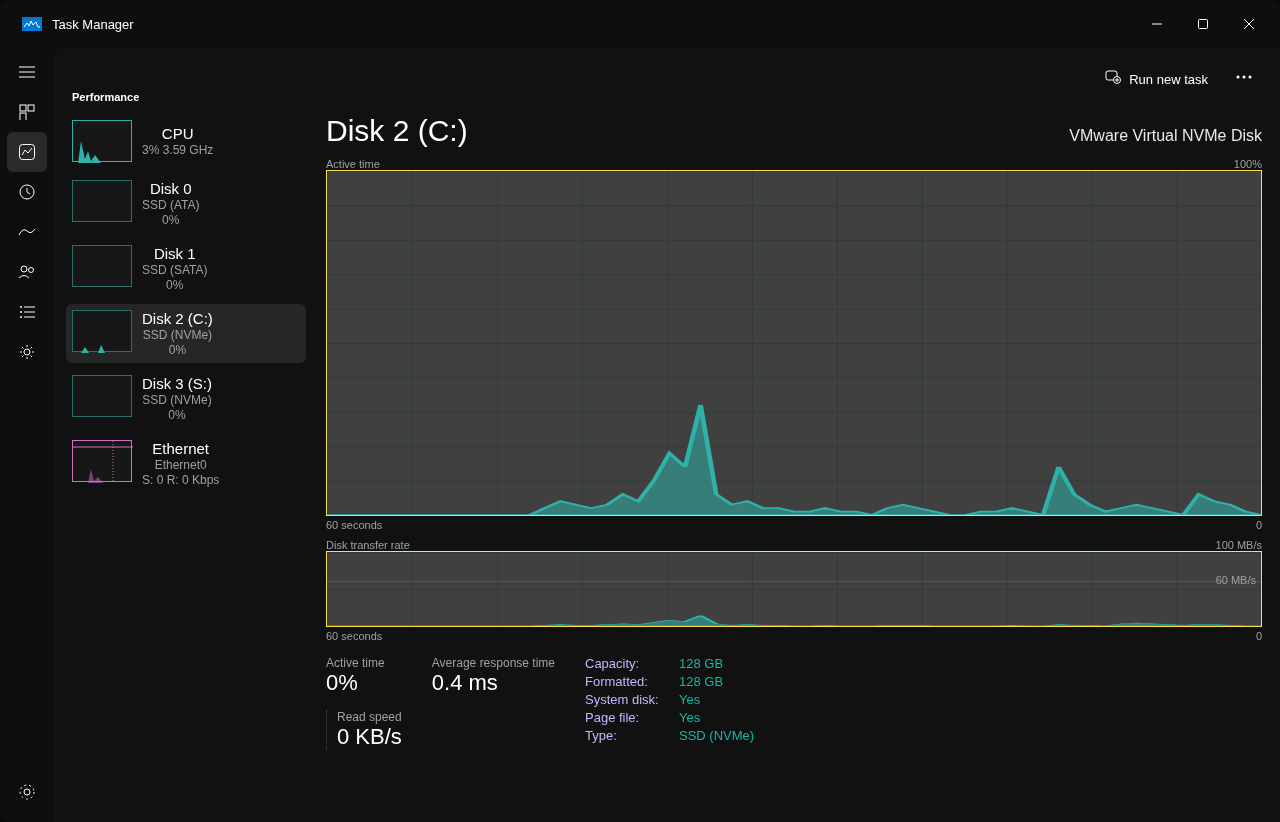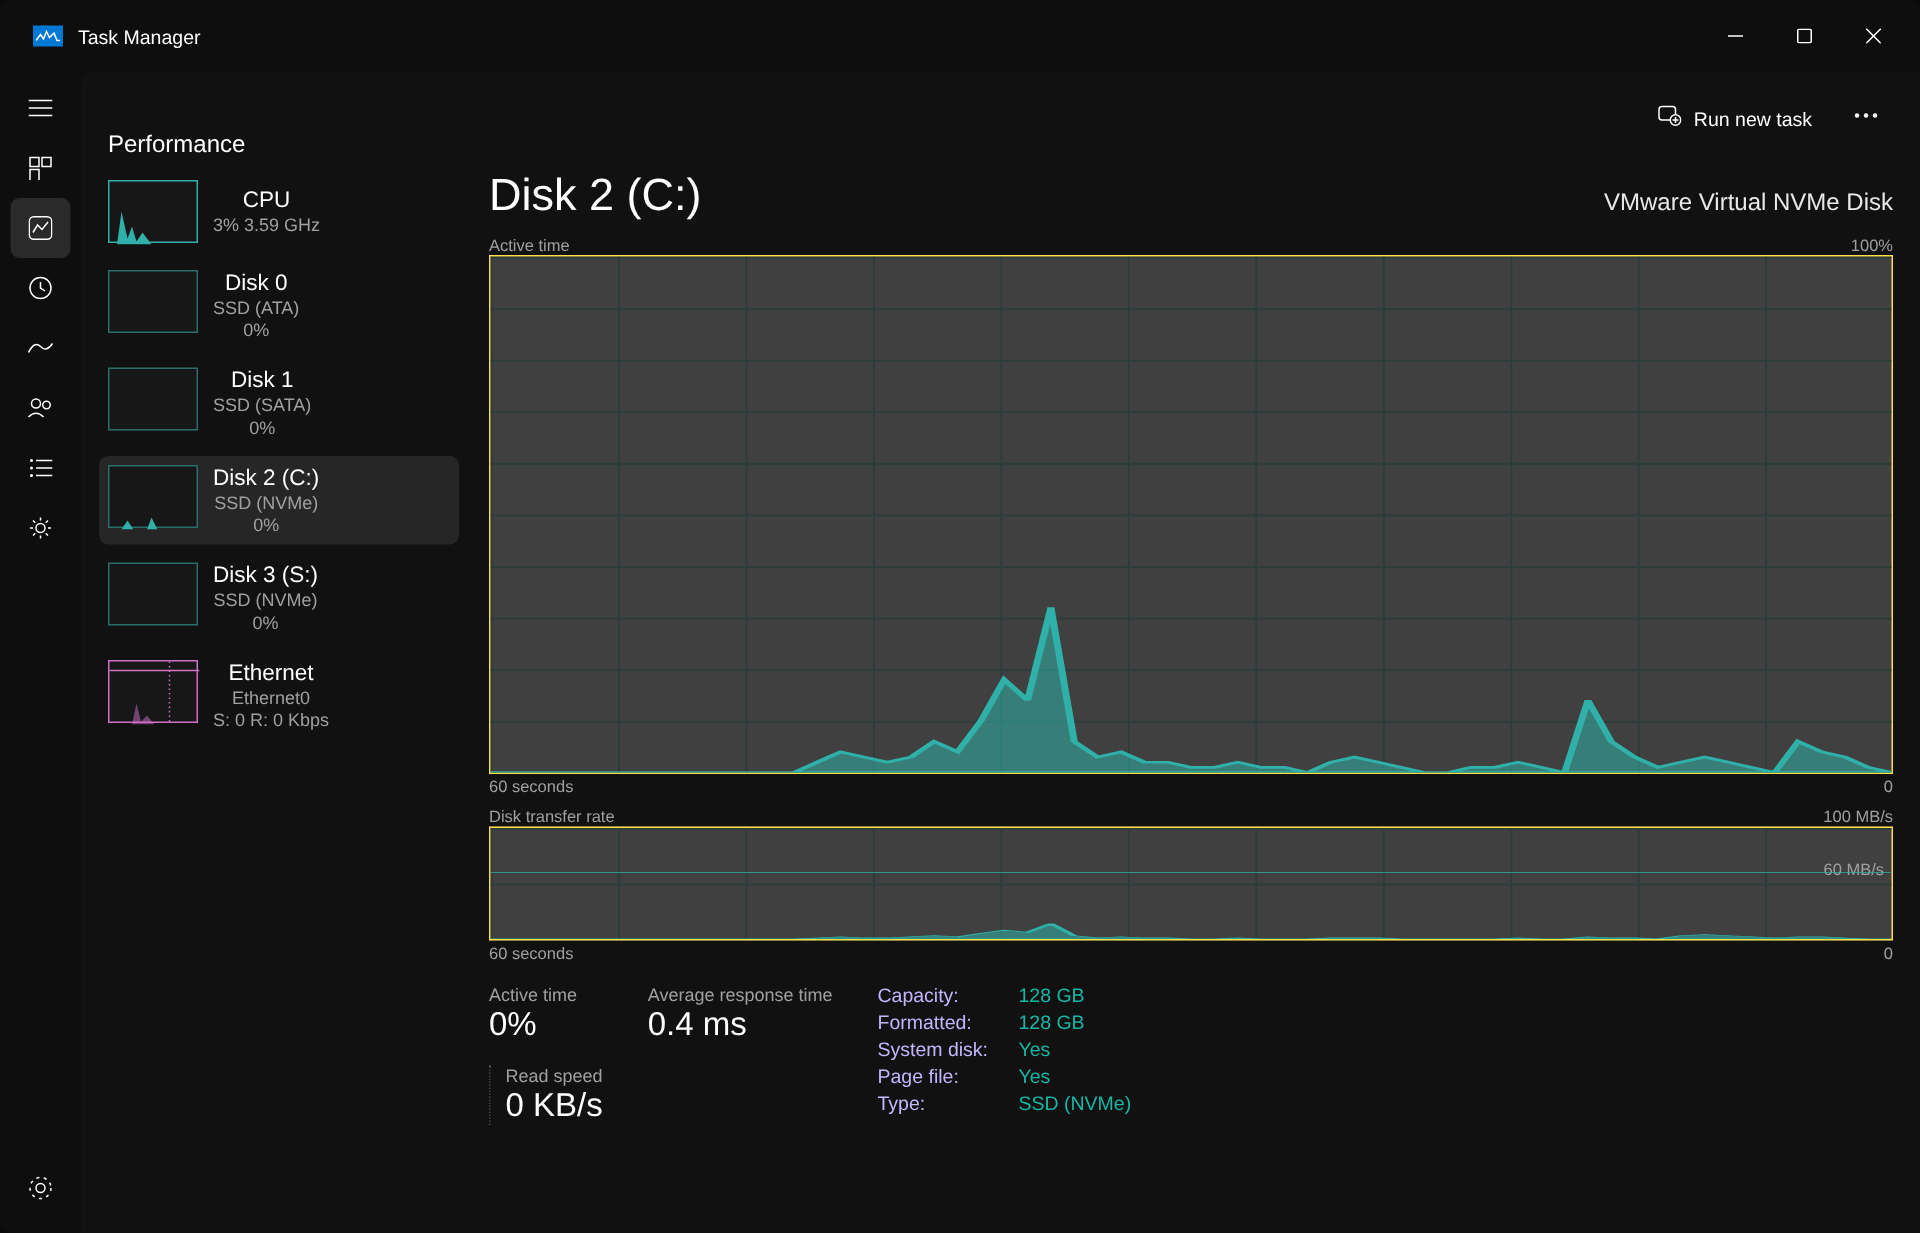--- a/index.html
+++ b/index.html
@@ -56,21 +56,21 @@
   background: #111111;
   border-top-left-radius: 8px;
   display: flex; flex-direction: column;
   overflow: hidden;
 }
 .content-header {
   height: 58px;
   display: flex; align-items: center;
   padding: 0 18px;
 }
-.content-title { font-size: 16px; font-weight: 400; margin-top: 39px; }
+.content-title { font-size: 11px; font-weight: 700; margin-top: 39px; }
 .header-actions { margin-left: auto; display: flex; align-items: center; gap: 8px; }
 .run-task-btn {
   display: flex; align-items: flex-end; gap: 8px;
   padding: 6px 10px; border-radius: 4px;
   font-size: 13px; color: #ffffff;
 }
 .more-btn {
   width: 36px; height: 32px; display: flex; align-items: center; justify-content: center;
   color: #ffffff;
 }

